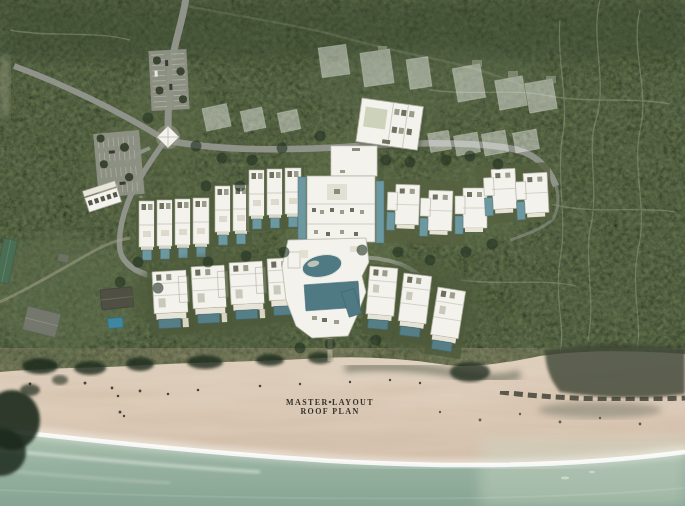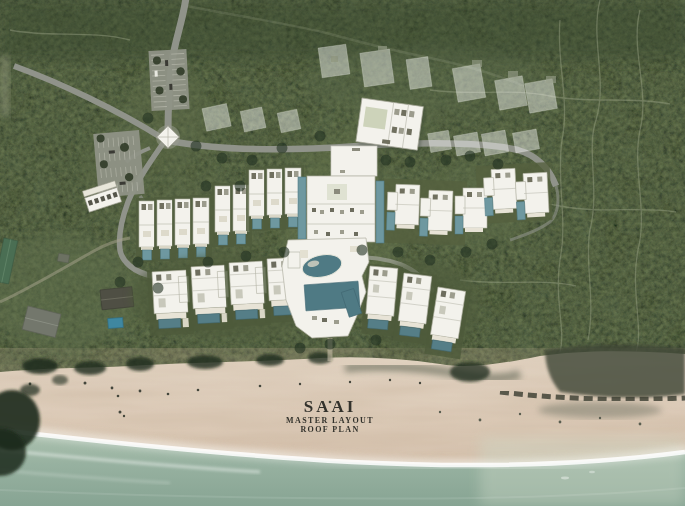--- a/index.html
+++ b/index.html
@@ -438,17 +438,16 @@
     <use href="#tree" x="138" y="262"></use>
         <use href="#tree" x="120" y="282"></use>
         <use href="#tree" x="158" y="288"></use>
     <use href="#tree" x="330" y="344"></use>
         <use href="#tree" x="376" y="340"></use>
         <use href="#tree" x="300" y="348"></use>
   </g>
 </svg>
 
 <div class="title-block">
-  <div class="title-main">SAAI</div>
   <div class="title-sub">MASTER LAYOUT</div>
   <div class="title-sub">ROOF PLAN</div>
 </div>
 </div>
 
 </body></html>

